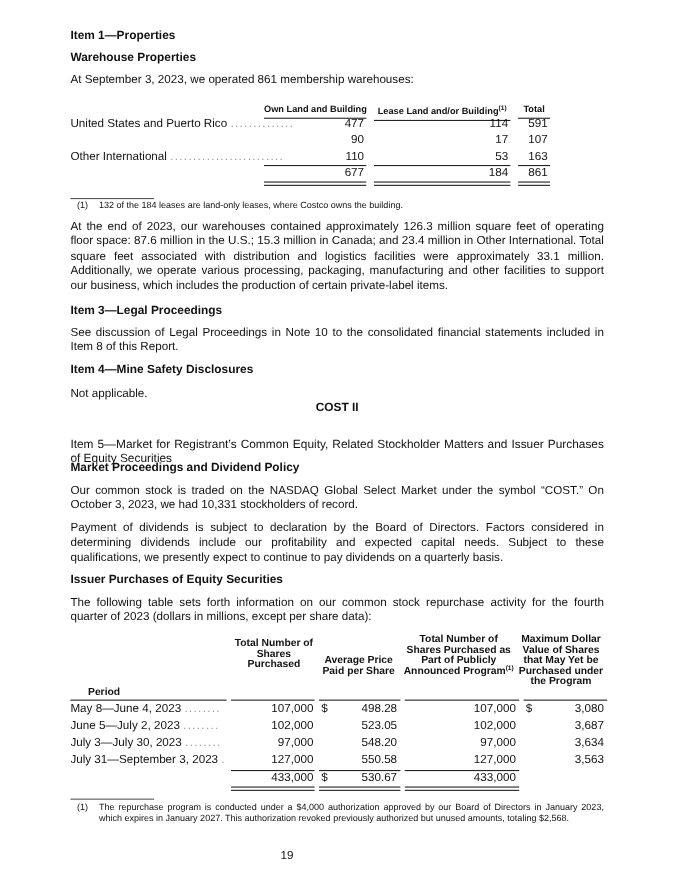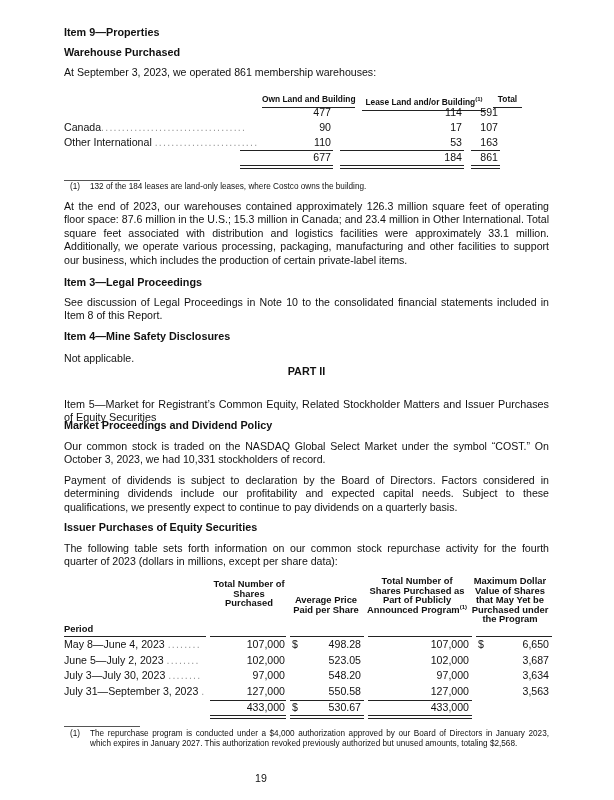--- a/index.html
+++ b/index.html
@@ -5,21 +5,21 @@
   html, body { margin: 0; padding: 0; background: #ffffff; }
   body { width: 614px; height: 800px; position: relative; overflow: hidden;
          font-family: "Liberation Sans", sans-serif; color: #111; }
   .page { position: absolute; left: 64px; top: 0; width: 485px; font-size: 10.6px; line-height: 13.4px; }
   .h { font-weight: bold; font-size: 10.8px; position: absolute; left: 0; white-space: nowrap; }
   .p { position: absolute; left: 0; width: 485px; text-align: justify; }
   .p.nowrap { white-space: nowrap; }
   .center { position: absolute; left: 0; width: 485px; text-align: center; font-weight: bold; font-size: 10.8px; }
   
   .t1 { position: absolute; left: 0; top: 93px; width: 485px; font-size: 10.6px; }
-  .t1 .hdr { position: absolute; top: 0; font-weight: bold; font-size: 8.4px; white-space: nowrap; text-align: center; border-bottom: 1.4px solid #222; padding-bottom: 1px; margin-left: 22px; }
+  .t1 .hdr { position: absolute; top: 0; font-weight: bold; font-size: 8.4px; white-space: nowrap; text-align: center; border-bottom: 1.4px solid #222; padding-bottom: 1px; }
   .t1 .hdr sup { font-size: 6px; }
   .row { position: absolute; left: 0; height: 15px; width: 485px; }
   .lbl { position: absolute; left: 0; white-space: nowrap; overflow: hidden; }
   .dots { color: #999; letter-spacing: 1.2px; }
   .num { position: absolute; text-align: right; white-space: nowrap; }
   .uline { position: absolute; height: 0; border-top: 1.2px solid #222; }
   .dline { position: absolute; height: 2px; border-top: 1.2px solid #222; border-bottom: 1.2px solid #222; }
   .fnrule { position: absolute; left: 0; width: 76px; border-top: 1px solid #555; }
   .fn { position: absolute; left: 0; font-size: 8.2px; line-height: 10.4px; white-space: nowrap; }
   .fn .mark { display: inline-block; width: 20px; padding-left: 6px; }
@@ -29,36 +29,36 @@
   
   .t2hdr { position: absolute; font-weight: bold; font-size: 9.4px; line-height: 9.6px; text-align: center; }
   .t2hdr sup { font-size: 6px; line-height: 0; }
   .pagenum { position: absolute; left: 0; width: 522px; top: 772px; text-align: center; font-size: 10.6px; }
 </style>
 </head>
 <body>
 
 <div class="page">
 
-  <div class="h" style="top:26px">Item 9—Properties</div>
-  <div class="h" style="top:46px">Warehouse Purchased</div>
+  <div class="h" style="top:26px">Item 1—Properties</div>
+  <div class="h" style="top:46px">Warehouse Properties</div>
   <div class="p nowrap" style="top:66px">At September 3, 2023, we operated 861 membership warehouses:</div>
 
   <div class="t1">
     <div class="hdr" style="left:176px;width:93px"><span>Own Land and Building</span></div>
     <div class="hdr" style="left:276px;width:124px"><span>Lease Land and/or Building</span><sup>(1)</sup></div>
     <div class="hdr" style="left:407px;width:29px"><span>Total</span></div>
 
     <div class="row" style="top:13px">
+      <div class="lbl" style="width:220px"><span>United States and Puerto Rico</span> <span class="dots">..............</span></div>
       <div class="num" style="right:218px">477</div>
       <div class="num" style="right:87px">114</div>
       <div class="num" style="right:51px">591</div>
     </div>
     <div class="row" style="top:28px">
-      <div class="lbl" style="width:220px"><span>Canada</span><span class="dots">...................................</span></div>
       <div class="num" style="right:218px">90</div>
       <div class="num" style="right:87px">17</div>
       <div class="num" style="right:51px">107</div>
     </div>
     <div class="row" style="top:43px">
       <div class="lbl" style="width:220px"><span>Other International</span> <span class="dots">.........................</span></div>
       <div class="num" style="right:218px">110</div>
       <div class="num" style="right:87px">53</div>
       <div class="num" style="right:51px">163</div>
     </div>
@@ -79,52 +79,52 @@
   <div class="fn" style="top:182px"><span class="mark">(1)</span><span>132 of the 184 leases are land-only leases, where Costco owns the building.</span></div>
 
   <div class="p" style="top:200px">At the end of 2023, our warehouses contained approximately 126.3 million square feet of operating floor space: 87.6 million in the U.S.; 15.3 million in Canada; and 23.4 million in Other International. Total square feet associated with distribution and logistics facilities were approximately 33.1 million. Additionally, we operate various processing, packaging, manufacturing and other facilities to support our business, which includes the production of certain private-label items.</div>
 
   <div class="h" style="top:276px">Item 3—Legal Proceedings</div>
   <div class="p" style="top:296px">See discussion of Legal Proceedings in Note 10 to the consolidated financial statements included in Item 8 of this Report.</div>
 
   <div class="h" style="top:330px">Item 4—Mine Safety Disclosures</div>
   <div class="p nowrap" style="top:352px">Not applicable.</div>
 
-  <div class="center" style="top:365px">PART II</div>
+  <div class="center" style="top:365px">COST II</div>
 
   <div class="p" style="top:398px;font-weight:normal;font-size:10.8px">Item 5—Market for Registrant’s Common Equity, Related Stockholder Matters and Issuer Purchases of Equity Securities</div>
 
   <div class="h" style="top:419px">Market Proceedings and Dividend Policy</div>
   <div class="p" style="top:440px">Our common stock is traded on the NASDAQ Global Select Market under the symbol “COST.” On October 3, 2023, we had 10,331 stockholders of record.</div>
   <div class="p" style="top:474px">Payment of dividends is subject to declaration by the Board of Directors. Factors considered in determining dividends include our profitability and expected capital needs. Subject to these qualifications, we presently expect to continue to pay dividends on a quarterly basis.</div>
 
   <div class="h" style="top:521px">Issuer Purchases of Equity Securities</div>
   <div class="p" style="top:542px">The following table sets forth information on our common stock repurchase activity for the fourth quarter of 2023 (dollars in millions, except per share data):</div>
 
   <div>
-    <div class="t2hdr" style="left:0;top:624px;text-align:center">Period</div>
+    <div class="t2hdr" style="left:16px;top:624px;text-align:center">Period</div>
     <div class="t2hdr" style="left:148px;top:579px;width:74px">Total Number of Shares Purchased</div>
     <div class="t2hdr" style="left:224px;top:595px;width:76px">Average Price Paid per Share</div>
     <div class="t2hdr" style="left:302px;top:576px;width:102px"><span>Total Number of Shares Purchased as Part of Publicly Announced Program</span><sup>(1)</sup></div>
     <div class="t2hdr" style="left:404px;top:576px;width:84px">Maximum Dollar Value of Shares that May Yet be Purchased under the Program</div>
 
     <div class="uline" style="left:0;width:142px;top:636px;border-top-width:1.4px"></div>
     <div class="uline" style="left:146px;width:76px;top:636px;border-top-width:1.4px"></div>
     <div class="uline" style="left:226px;width:74px;top:636px;border-top-width:1.4px"></div>
     <div class="uline" style="left:304px;width:104px;top:636px;border-top-width:1.4px"></div>
     <div class="uline" style="left:412px;width:76px;top:636px;border-top-width:1.4px"></div>
 
     <div class="row" style="top:638px">
       <div class="lbl" style="width:142px"><span>May 8—June 4, 2023</span> <span class="dots">........</span></div>
       <div class="num" style="right:264px">107,000</div>
       <div class="num" style="left:228px">$</div>
       <div class="num" style="right:188px">498.28</div>
       <div class="num" style="right:80px">107,000</div>
       <div class="num" style="left:414px">$</div>
-      <div class="num" style="right:0">6,650</div>
+      <div class="num" style="right:0">3,080</div>
     </div>
     <div class="row" style="top:654px">
       <div class="lbl" style="width:142px"><span>June 5—July 2, 2023</span> <span class="dots">........</span></div>
       <div class="num" style="right:264px">102,000</div>
       <div class="num" style="right:188px">523.05</div>
       <div class="num" style="right:80px">102,000</div>
       <div class="num" style="right:0">3,687</div>
     </div>
     <div class="row" style="top:669px">
       <div class="lbl" style="width:142px"><span>July 3—July 30, 2023</span> <span class="dots">........</span></div>

